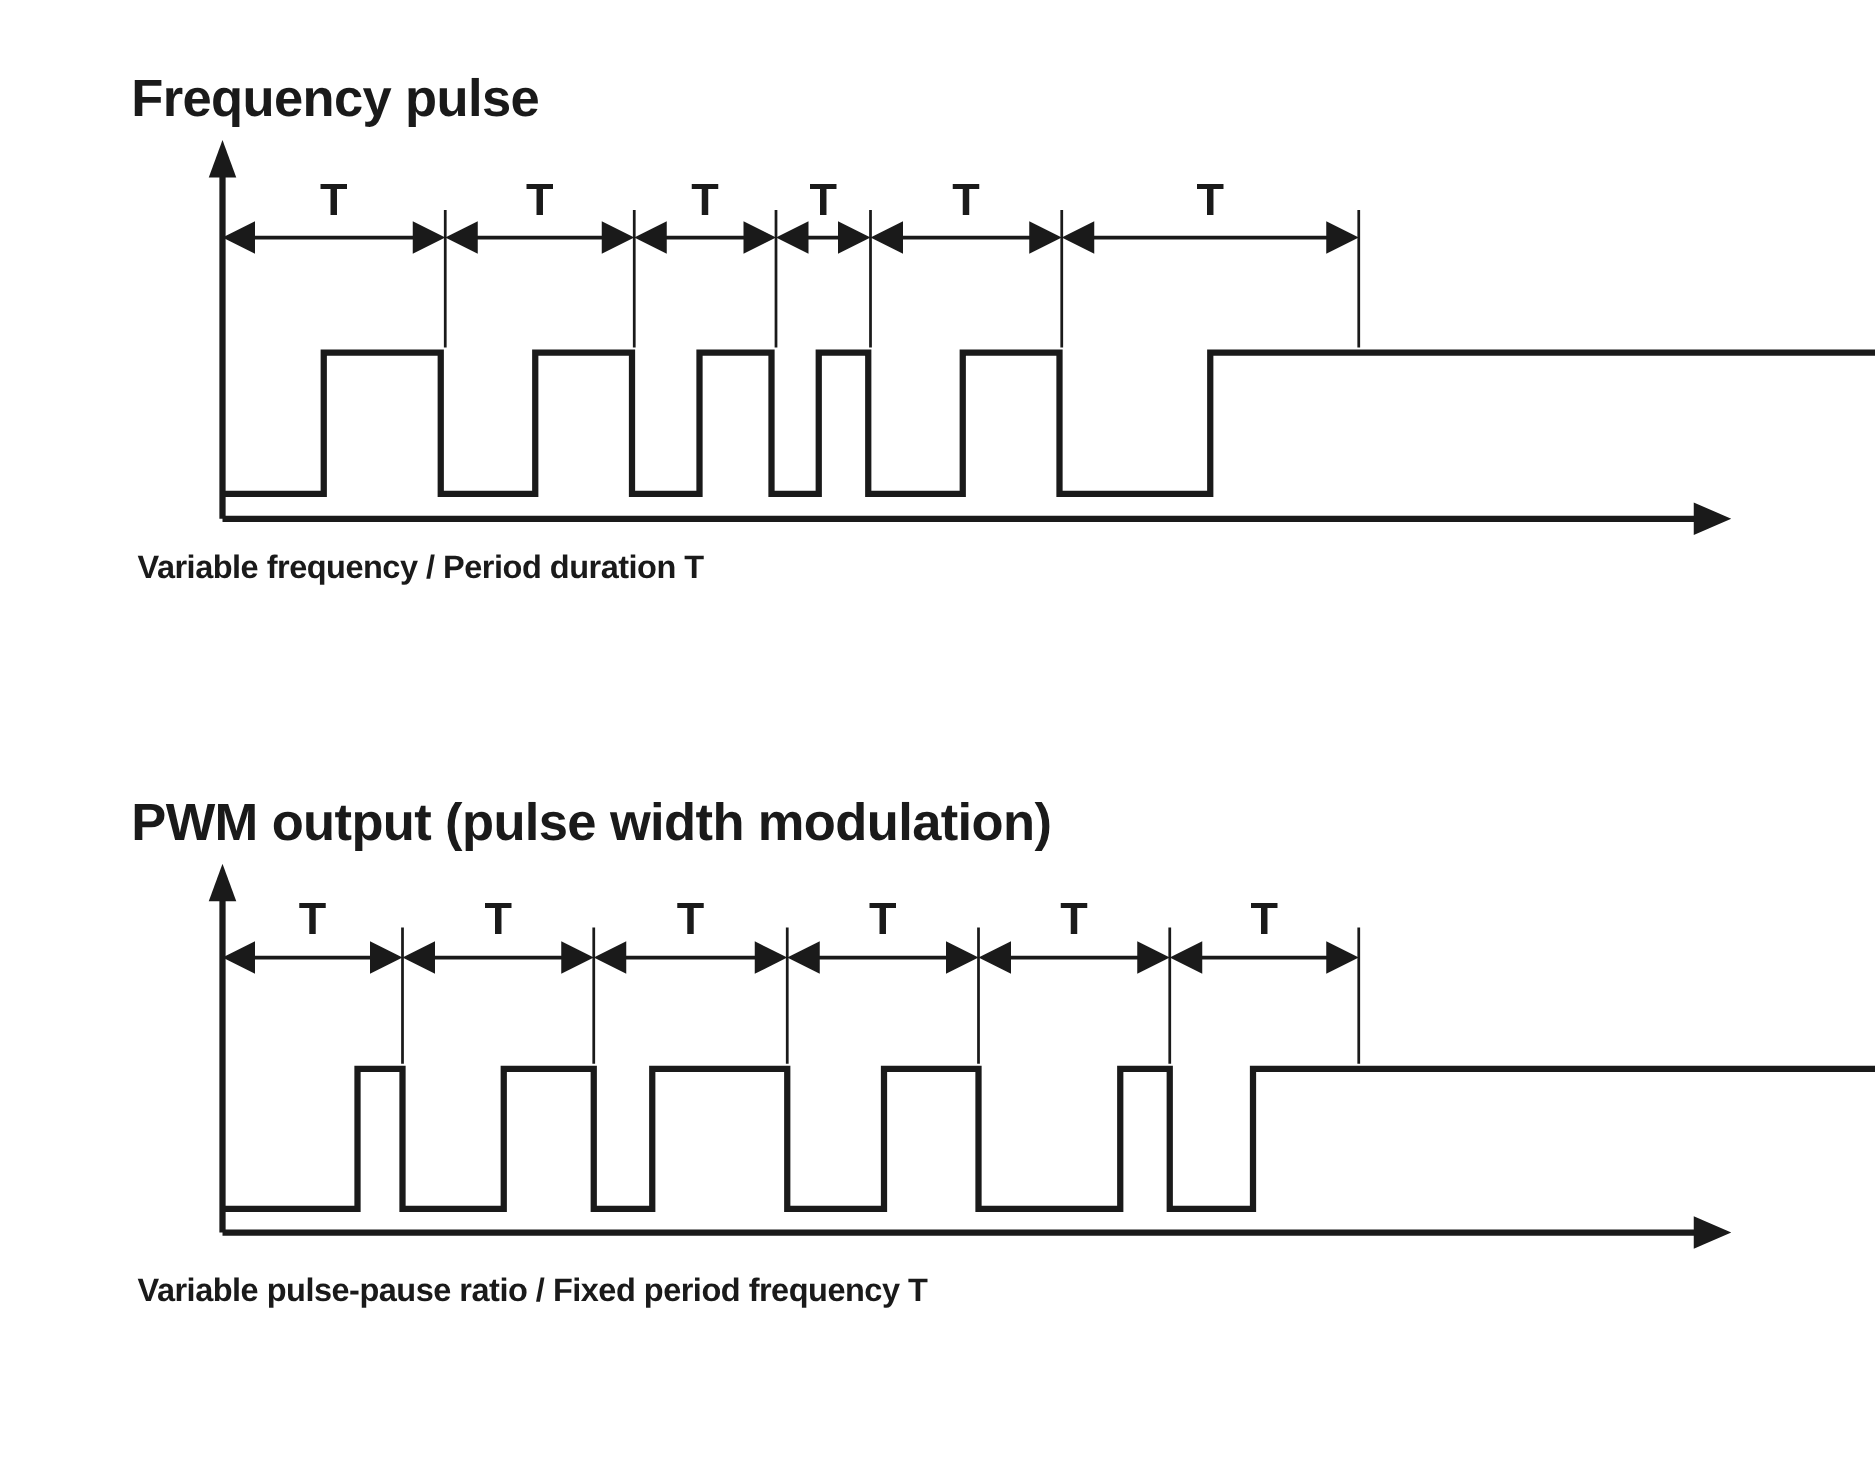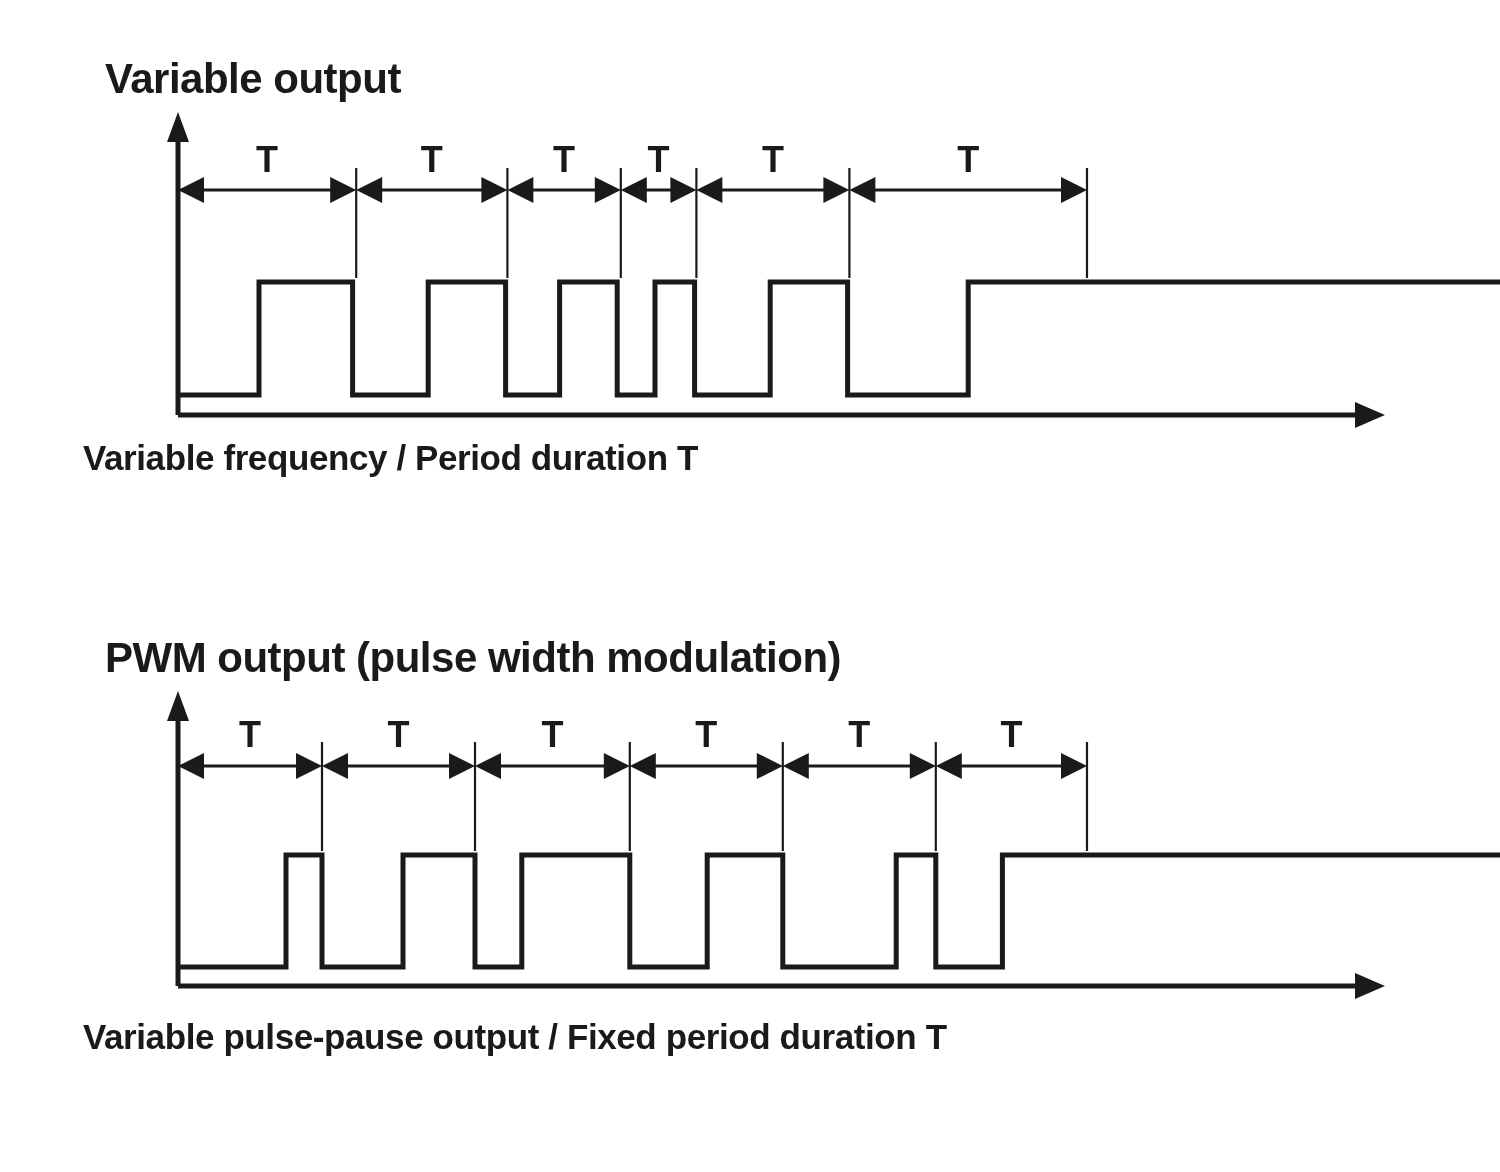--- a/index.html
+++ b/index.html
@@ -29,25 +29,25 @@
     letter-spacing: -0.5px;
     margin: 0;
     padding: 0 0 0 105px;
     line-height: 1.0;
     white-space: nowrap;
   }
   #frequency-block .block-title { padding-top: 58px; }
   #pwm-block .block-title { padding-top: 53px; }
 
   .block-caption {
-    font-size: 35px;
+    font-size: 26px;
     font-weight: bold;
     letter-spacing: -0.4px;
     margin: 0;
-    padding-left: 83px;
+    padding-left: 110px;
     line-height: 1.0;
     white-space: nowrap;
   }
   .svg-wrap {
     position: relative;
     width: 1500px;
   }
   svg { display: block; }
   .axis-line { stroke: #1a1a1a; fill: none; }
   .wave-path { stroke: #1a1a1a; fill: none; stroke-width: 5; stroke-linejoin: miter; stroke-linecap: butt; }
@@ -59,21 +59,21 @@
     font-weight: bold;
     fill: #1a1a1a;
     text-anchor: middle;
     font-family: "Liberation Sans", sans-serif;
   }
 </style>
 </head>
 <body>
 
 <div class="diagram-block" id="frequency-block">
-  <h2 class="block-title">Variable output</h2>
+  <h2 class="block-title">Frequency pulse</h2>
   <div class="svg-wrap">
     <svg id="svg-frequency" width="1500" height="340" viewBox="0 0 1500 340">
         <line x1="178" y1="315" x2="178" y2="32" stroke-width="5" stroke="#1a1a1a" class="axis-line"></line>
         <polygon points="178,12 167,42 189,42" class="arrow-head"></polygon>
         <line x1="178" y1="315" x2="1357" y2="315" stroke-width="5" stroke="#1a1a1a" class="axis-line"></line>
         <polygon points="1385,315 1355,302 1355,328" class="arrow-head"></polygon>
         <line x1="356.20000000000005" y1="68" x2="356.20000000000005" y2="178" class="tick-line"></line>
         <line x1="507.40000000000003" y1="68" x2="507.40000000000003" y2="178" class="tick-line"></line>
         <line x1="620.8" y1="68" x2="620.8" y2="178" class="tick-line"></line>
         <line x1="696.4" y1="68" x2="696.4" y2="178" class="tick-line"></line>
@@ -143,14 +143,14 @@
         <polygon points="782.8000000000001,87 808.8000000000001,74 808.8000000000001,100" class="arrow-head"></polygon>
         <polygon points="935.8000000000001,87 909.8000000000001,74 909.8000000000001,100" class="arrow-head"></polygon>
         <text x="859.3000000000001" y="68" class="period-label">T</text>
         <line x1="959.8000000000001" y1="87" x2="1063" y2="87" class="dim-line"></line>
         <polygon points="935.8000000000001,87 961.8000000000001,74 961.8000000000001,100" class="arrow-head"></polygon>
         <polygon points="1087,87 1061,74 1061,100" class="arrow-head"></polygon>
         <text x="1011.4000000000001" y="68" class="period-label">T</text>
         <path d="M 178 288 L 286 288 L 286 176 L 322 176 L 322 288 L 403 288 L 403 176 L 475 176 L 475 288 L 521.8 288 L 521.8 176 L 629.8 176 L 629.8 288 L 707.2 288 L 707.2 176 L 782.8000000000001 176 L 782.8000000000001 288 L 896.2 288 L 896.2 176 L 935.8000000000001 176 L 935.8000000000001 288 L 1002.4 288 L 1002.4 176 L 2201.2 176 L 2201.2 288" class="wave-path"></path>
       </svg>
   </div>
-  <p class="block-caption">Variable pulse-pause output / Fixed period duration T</p>
+  <p class="block-caption">Variable pulse-pause ratio / Fixed period frequency T</p>
 </div>
 
 </body></html>

